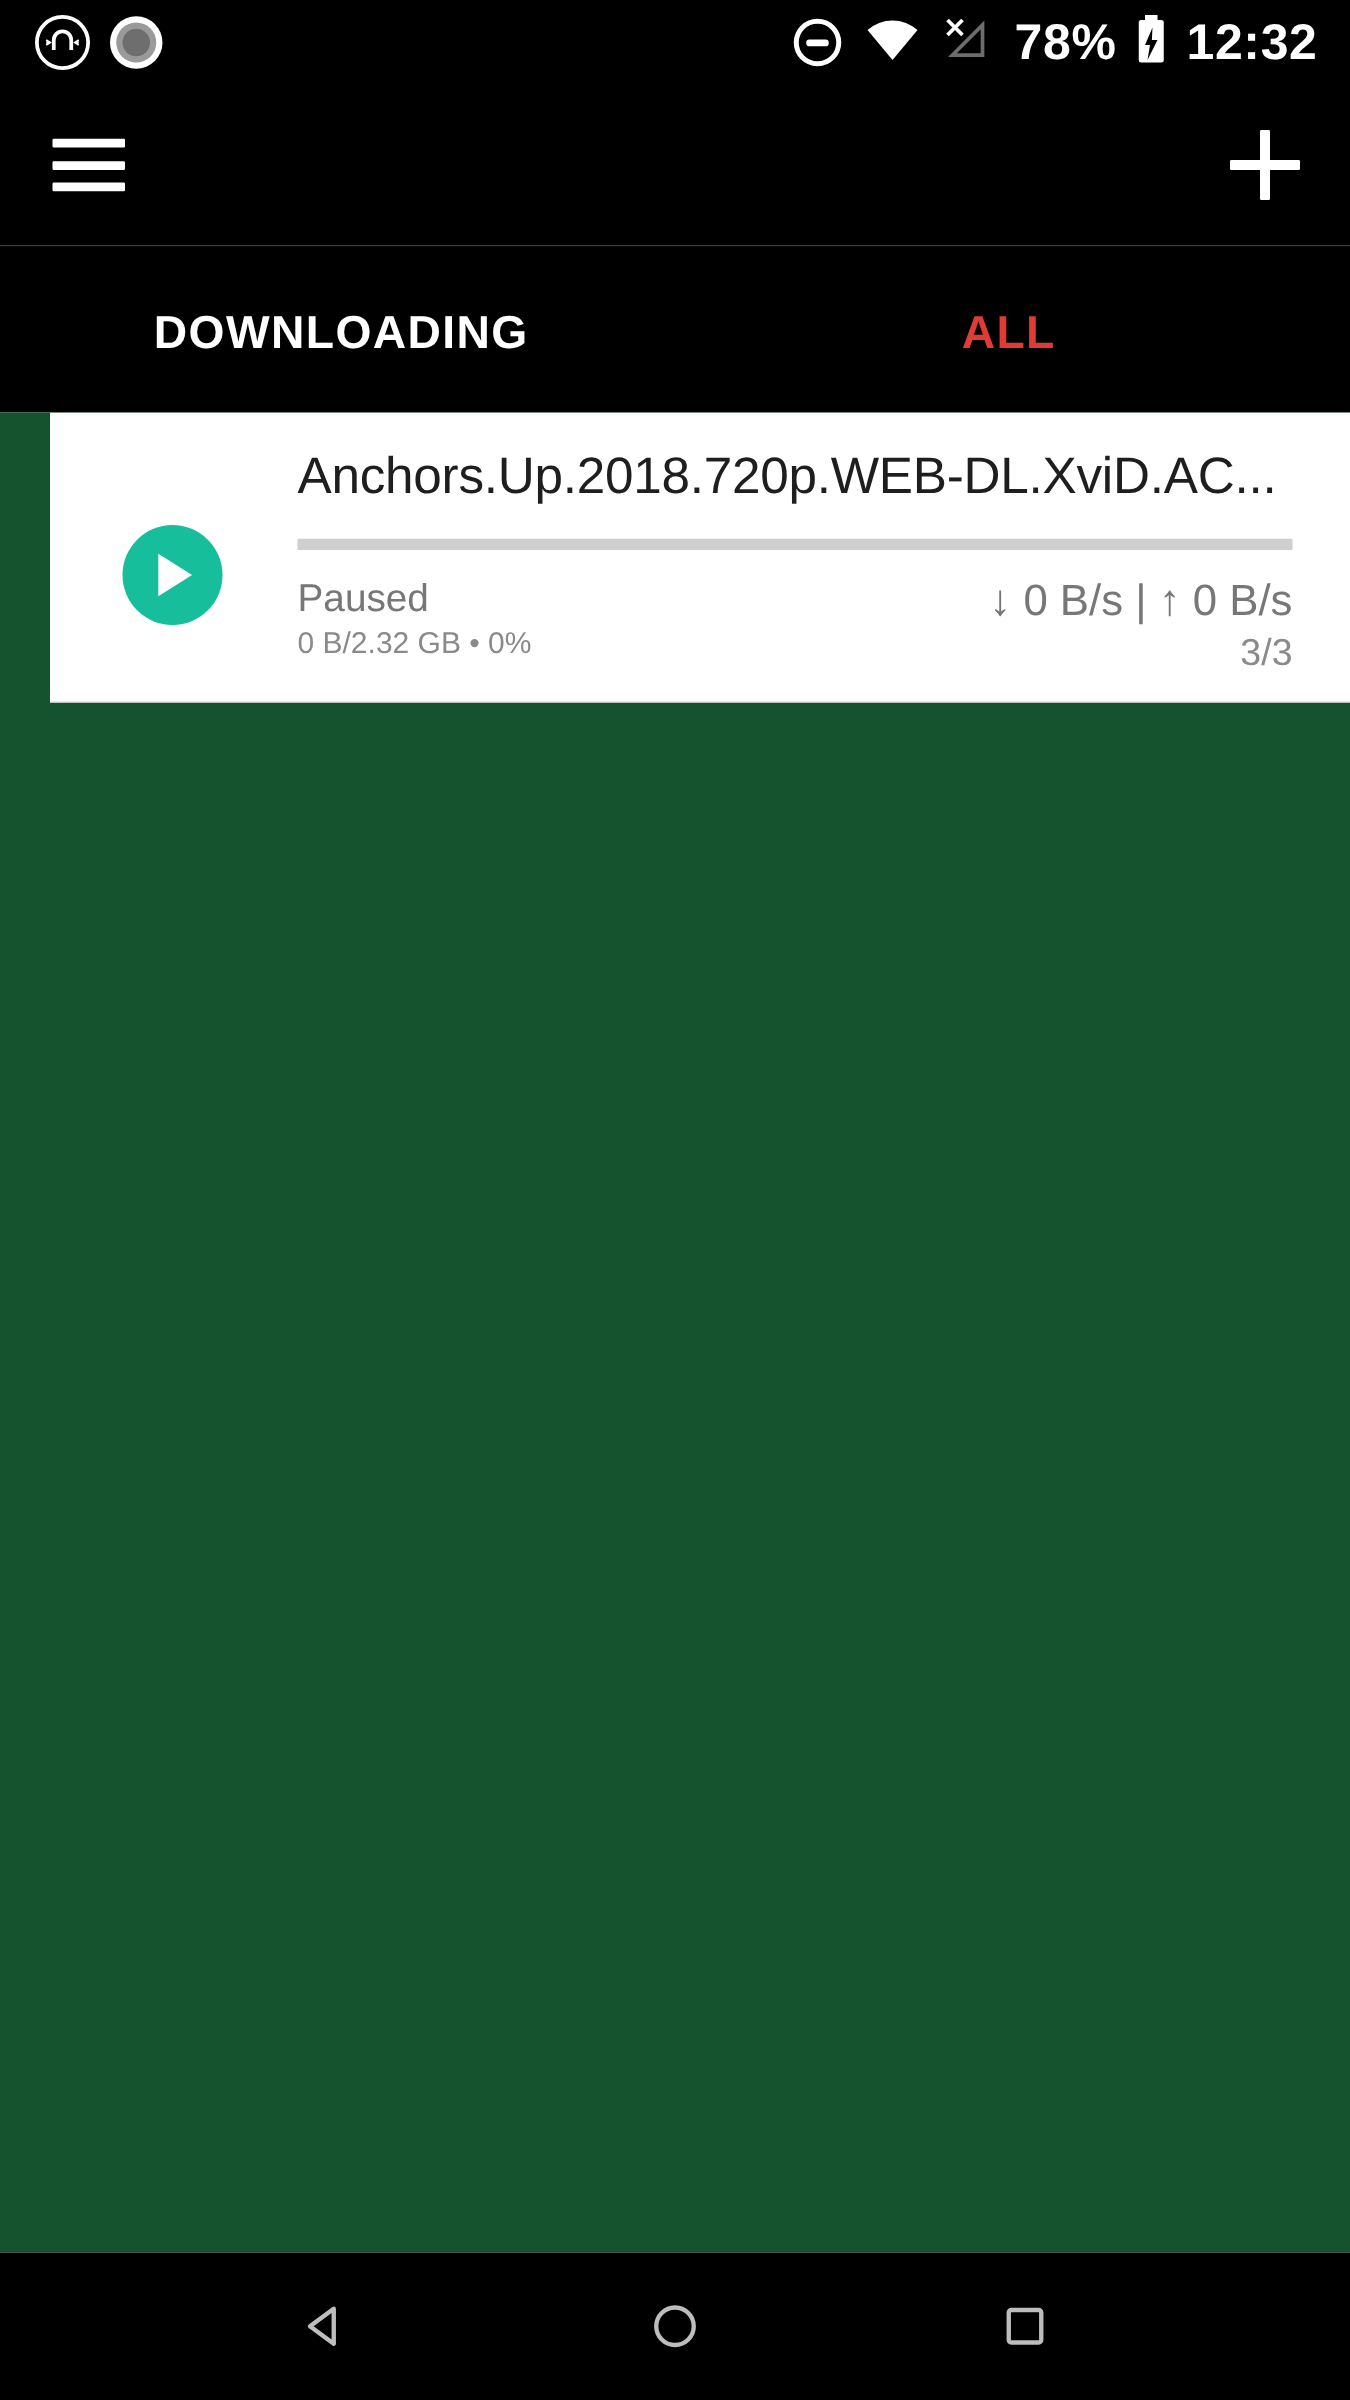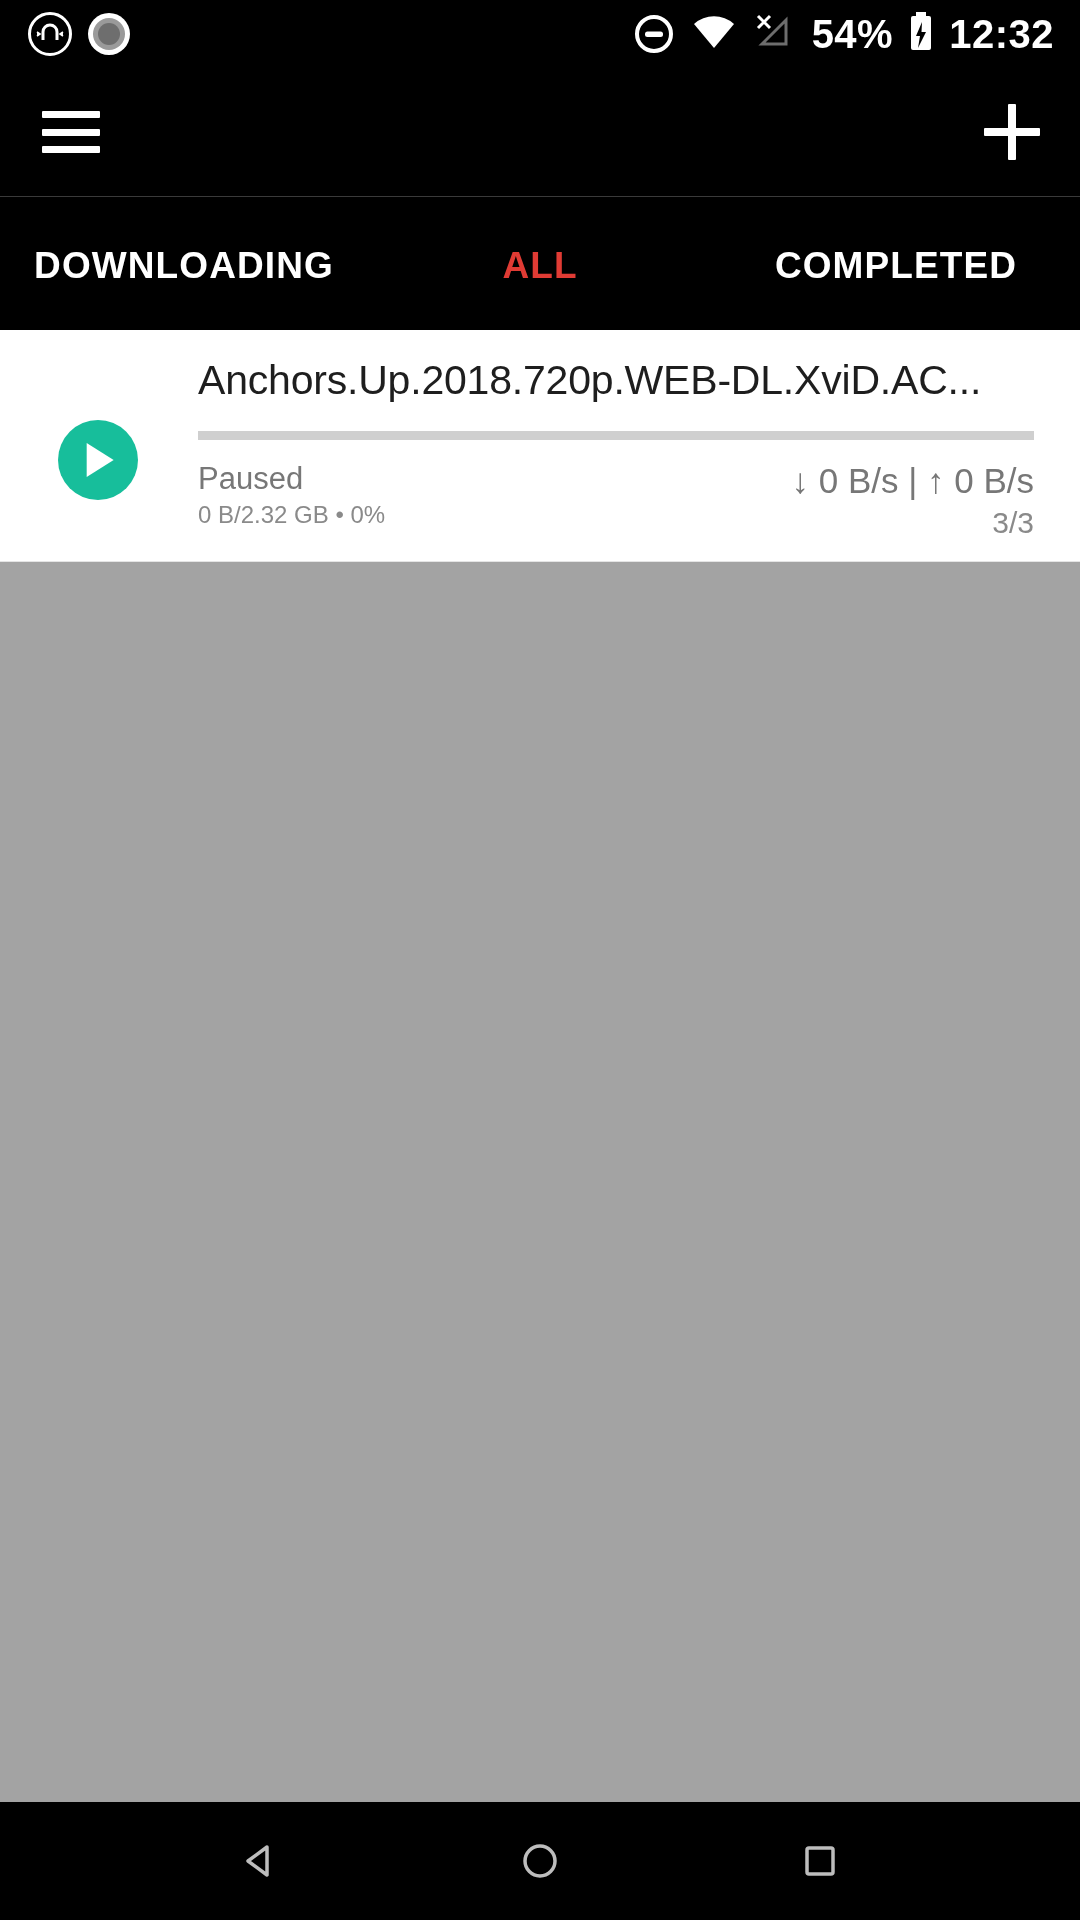--- a/index.html
+++ b/index.html
@@ -61,21 +61,21 @@
     padding:0 6px;
   }
   .tab {
     flex:1; text-align:center; color:#ffffff;
     font-size:37px; font-weight:700; letter-spacing:1.1px;
     cursor:pointer; line-height:1; position:relative; padding-top:4px;
   }
   .tab.active { color:#e03b34; }
 
   
-  .list { flex:1 1 auto; background:#a3a3a3; overflow:hidden; }
+  .list { flex:1 1 auto; background:#14532d; overflow:hidden;padding-left:40px; }
   .dl-item {
     display:flex; align-items:flex-start;
     padding:28px 44px 22px 58px;
     border-bottom:1px solid #e4e4e4;
     background:#ffffff;
   }
   .play-wrap { flex:0 0 auto; width:140px; display:flex; align-items:center; justify-content:flex-start; padding-top:62px; }
   .play-btn {
     width:80px; height:80px; border-radius:50%; background:#17BE9B;
     position:relative; cursor:pointer;
@@ -142,21 +142,21 @@
         <svg width="48" height="44" viewBox="0 0 48 44">
           <path d="M4 14 A30 30 0 0 1 44 14 L24 38 Z" fill="#ffffff"></path>
         </svg>
       </span>
       <span>
         <svg width="46" height="44" viewBox="0 0 46 44">
           <path d="M34 10 L34 34 L10 34 Z" fill="none" stroke="#6d6d6d" stroke-width="3"></path>
           <path d="M6 6 L18 18 M18 6 L6 18" stroke="#ffffff" stroke-width="3"></path>
         </svg>
       </span>
-      <span class="sb-text">54%</span>
+      <span class="sb-text">78%</span>
       <span>
         <svg width="28" height="44" viewBox="0 0 28 44">
           <rect x="9" y="2" width="10" height="4" fill="#ffffff"></rect>
           <rect x="4" y="6" width="20" height="34" rx="2" fill="#ffffff"></rect>
           <path d="M15 12 L9 26 L13 26 L11 38 L19 22 L14.5 22 Z" fill="#000000"></path>
         </svg>
       </span>
       <span class="sb-clock">12:32</span>
     </div>
   </div>
@@ -166,21 +166,20 @@
       <span></span>
         <span></span>
         <span></span>
     </div>
     <div class="plus-btn"></div>
   </div>
 
   <div class="tabbar">
     <div class="tab">DOWNLOADING</div>
     <div class="tab active" style="color: rgb(224, 59, 52);">ALL</div>
-    <div class="tab">COMPLETED</div>
   </div>
 
   <div class="list">
     <div class="dl-item">
       <div class="play-wrap">
         <div class="play-btn" style="background: rgb(23, 190, 155);"></div>
       </div>
       <div class="dl-body">
         <div class="dl-title">Anchors.Up.2018.720p.WEB-DL.XviD.AC...</div>
         <div class="progress-track" style="background: rgb(207, 207, 207);">

